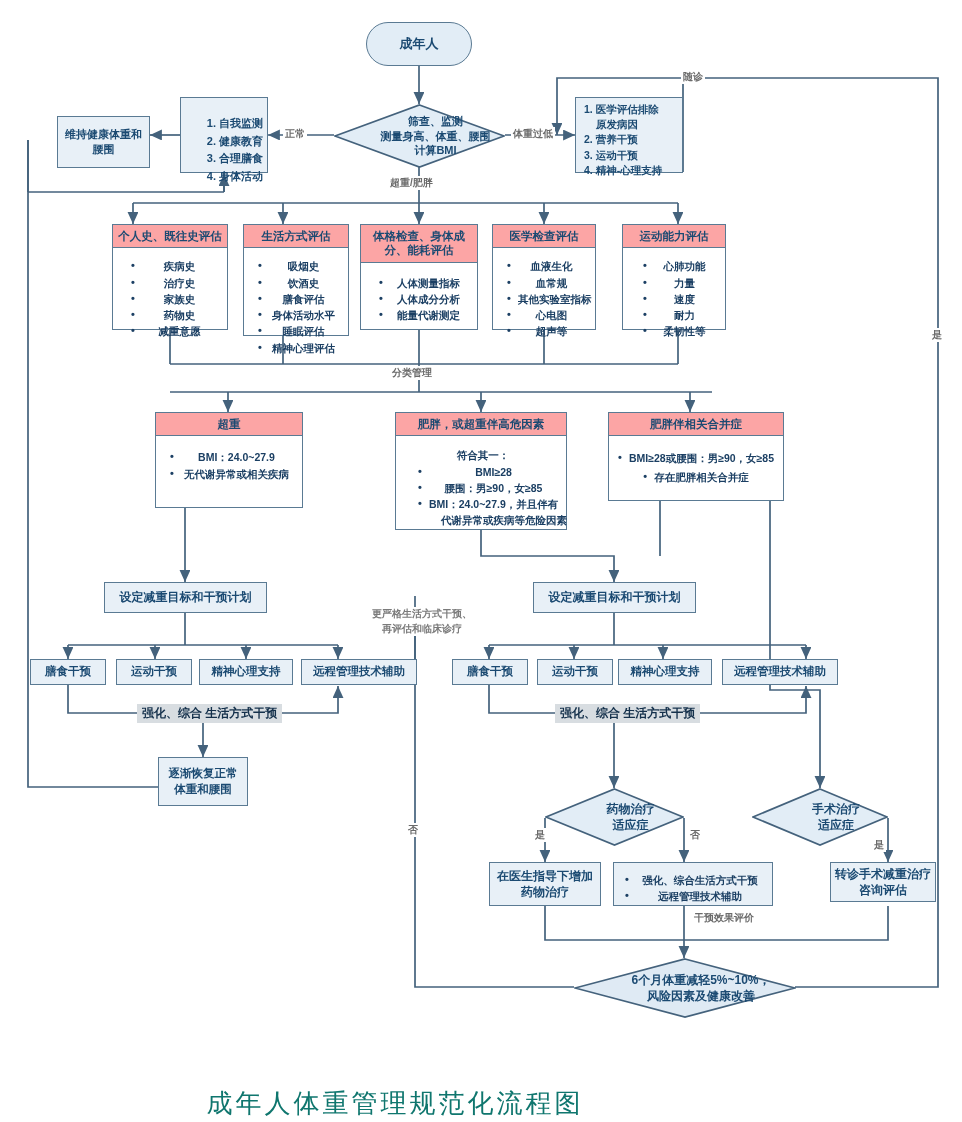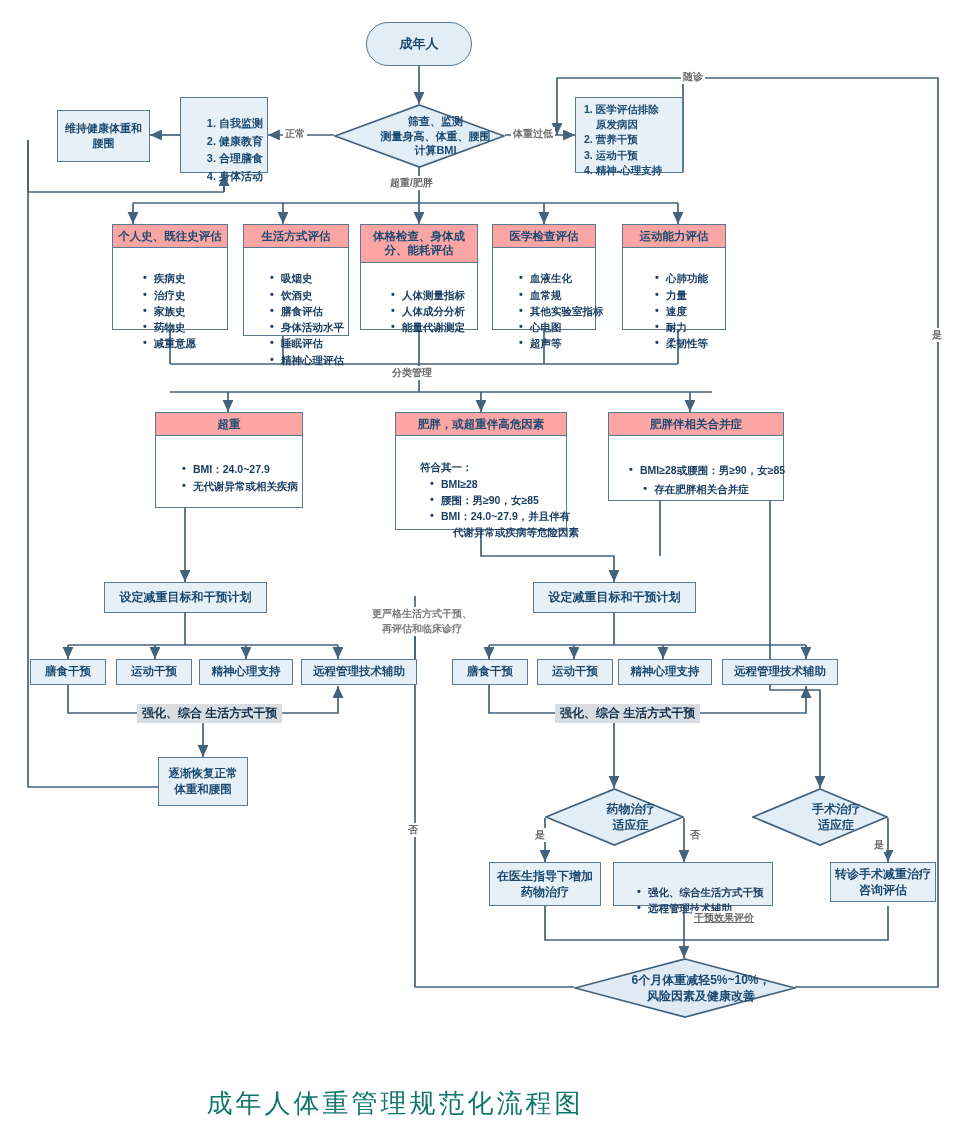--- a/index.html
+++ b/index.html
@@ -7,21 +7,21 @@
   #canvas{position:relative;width:962px;height:1122px;background:#fff;overflow:hidden;}
   svg#wires{position:absolute;left:0;top:0;width:962px;height:1122px;}
 
   .node{position:absolute;box-sizing:border-box;color:#1f3b5c;}
   .box{border:1.6px solid #5a7a93;background:#e8f0f7;}
   .boxw{border:1.6px solid #5a7a93;background:#ffffff;}
 
   .hdr{background:#fca5a5;border-bottom:1.4px solid #5a7a93;text-align:center;
        font-weight:bold;font-size:11.5px;padding:4px 2px;line-height:1.25;color:#1b4a72;}
   .body-list{padding:6px 6px 6px 14px;}
-  .body-list ul{margin:16px;padding:0;list-style:none;}
+  .body-list ul{margin:4px;padding:0;list-style:none;text-align:center;}
   .body-list li{font-size:10.5px;line-height:1.55;font-weight:bold;color:#1b3f63;
                 position:relative;padding-left:11px;white-space:nowrap;}
   .body-list li:before{content:"\2022";position:absolute;left:0;top:-1px;font-size:11px;color:#1b3f63;}
   .body-list li.nb{padding-left:0;}
   .body-list li.nb:before{content:"";}
   .body-list li.ind{padding-left:11px;}
   .body-list li.ind:before{content:"";}
 
   .olist{padding:5px 4px 5px 10px;}
   .olist ol{margin:12px;padding:0 0 0 16px;}
@@ -179,21 +179,21 @@
 
   <div class="node box olist" style="left:180px;top:97px;width:88px;height:76px;">
     <ol>
       <li>自我监测</li>
       <li>健康教育</li>
       <li>合理膳食</li>
       <li>身体活动</li>
     </ol>
   </div>
 
-  <div class="node box ctr" style="left:57px;top:110px;width:93px;height:52px;font-size:11px;padding:0 5px;">
+  <div class="node box ctr" style="left:57px;top:116px;width:93px;height:52px;font-size:11px;padding:0 5px;">
     <span>维持健康体重和腰围</span>
   </div>
 
   <div class="node box" style="left:575px;top:97px;width:108px;height:76px;padding:4px 4px 4px 8px;">
     <div style="font-size:10.5px;line-height:1.45;font-weight:bold;color:#1b4a72;white-space:nowrap;">
       <div><span>1.</span>
            <span>医学评估排除</span></div>
       <div style="padding-left:12px;"><span>原发病因</span></div>
       <div><span>2.</span>
            <span>营养干预</span></div>
@@ -416,20 +416,20 @@
     <div>再评估和临床诊疗</div>
   </div>
   <div class="elabel" style="left:533px;top:828px;">
     <span>是</span></div>
   <div class="elabel" style="left:688px;top:828px;">
     <span>否</span></div>
   <div class="elabel" style="left:872px;top:838px;">
     <span>是</span></div>
   <div class="elabel" style="left:406px;top:823px;">
     <span>否</span></div>
-  <div class="elabel" style="left:692px;top:911px;text-decoration:underline;">
+  <div class="elabel" style="left:692px;top:911px;">
     <span>干预效果评价</span></div>
 
   <div class="caption" style="left:0;top:1086px;">
     <span>成年人体重管理规范化流程图</span>
   </div>
 
 </div>
 
 </body></html>

